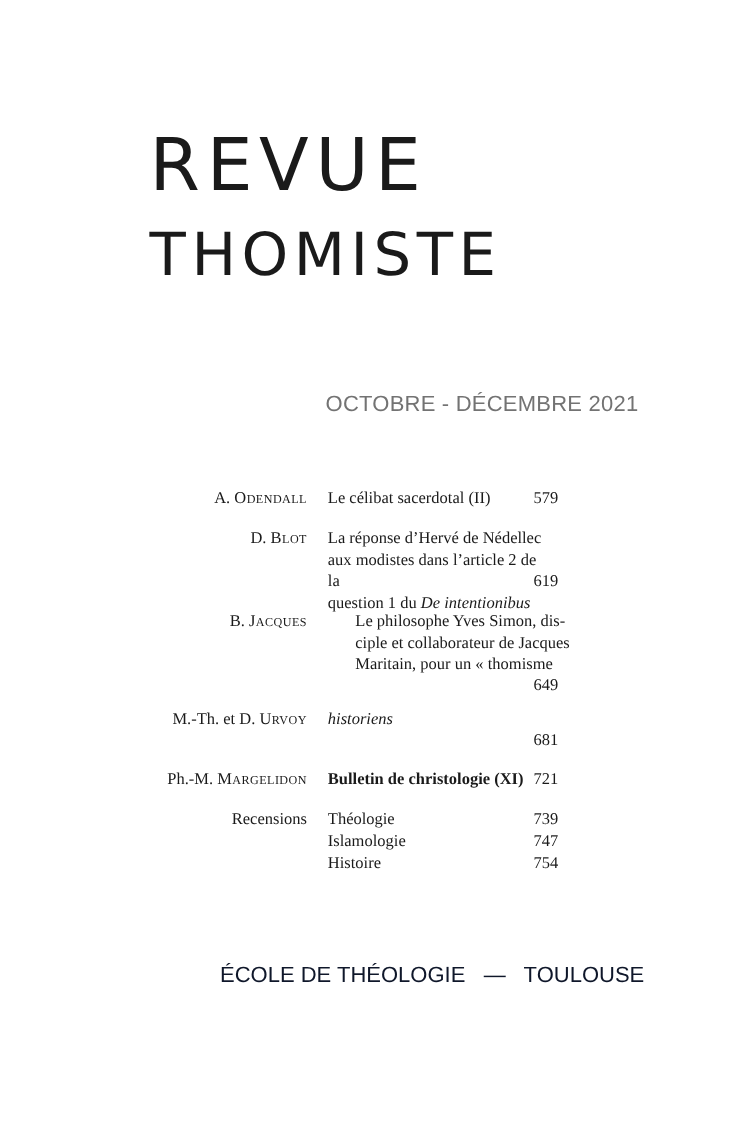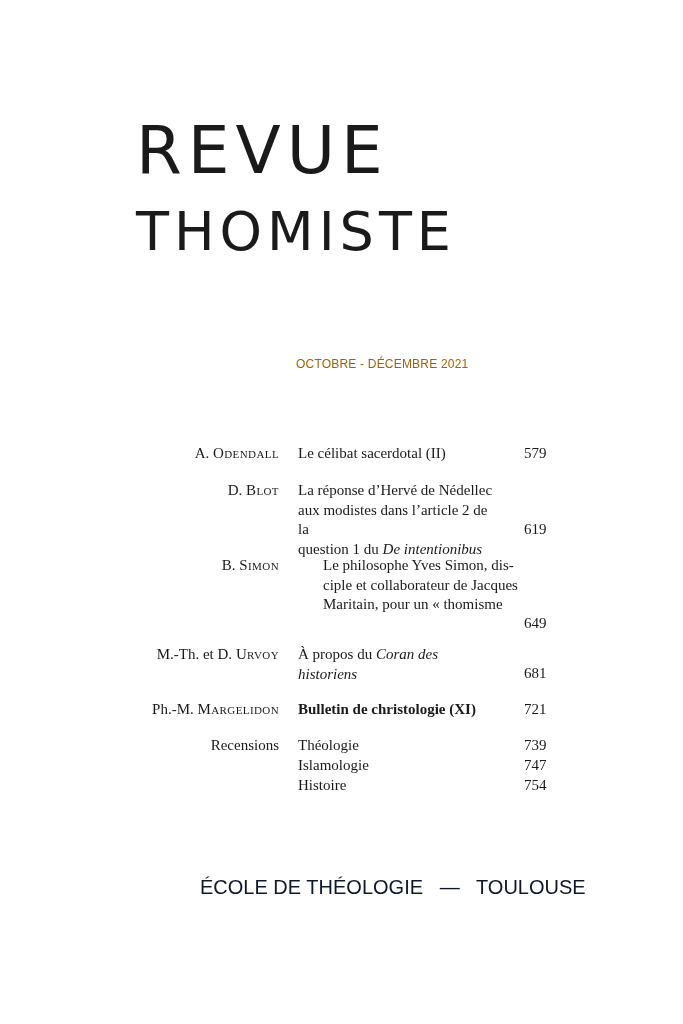--- a/index.html
+++ b/index.html
@@ -5,28 +5,28 @@
   html, body { margin: 0; padding: 0; background: #ffffff; }
   body { width: 683px; height: 1024px; position: relative; overflow: hidden; color: #1a1a1a; }
   .title {
     position: absolute; left: 136px; font-family: "DejaVu Sans", sans-serif;
     font-weight: normal; color: #1a1a1a; letter-spacing: 6px; line-height: 1;
   }
   .title1 { top: 118px; font-size: 66px; text-align: right; }
   .title2 { top: 205px; font-size: 54px; letter-spacing: 5px; }
   .period {
     position: absolute; left: 296px; top: 357px;
-    font-family: "Liberation Sans", sans-serif; font-size: 12px; color: #a16207; letter-spacing: 0.2px;
+    font-family: "Liberation Sans", sans-serif; font-size: 20px; color: #737373; letter-spacing: 0.2px;
   }
   .toc { position: absolute; left: 0; top: 0; width: 683px; }
   .entry { position: absolute; left: 0; width: 683px; font-family: "Liberation Serif", serif; font-size: 15px; line-height: 19.5px; }
   .author { position: absolute; right: 404px; text-align: right; white-space: nowrap; }
   .sc { font-variant: small-caps; letter-spacing: 0.4px; }
   .article { position: absolute; left: 298px; width: 175px; }
-  .page { position: absolute; left: 524px; }
+  .page { position: absolute; left: 485px; }
   .it { font-style: italic; }
   .footer {
     position: absolute; left: 200px; top: 876px;
     font-family: "Liberation Sans", sans-serif; font-size: 20px; color: #0f172a; white-space: pre;
   }
 </style>
 </head>
 <body>
 
 <div>
@@ -55,36 +55,35 @@
     <div class="article" style="width:200px;">
       <div>La réponse d’Hervé de Nédellec</div>
       <div>aux modistes dans l’article 2 de la</div>
       <div><span>question 1 du </span><span class="it">De intentionibus</span></div>
     </div>
     <div class="page" style="top:39px;">619</div>
   </div>
 
   <div class="entry" style="top:556px;">
     <div class="author">
-      <span>B. </span><span class="sc">Simon</span>
+      <span>B. </span><span class="sc">Jacques</span>
     </div>
     <div class="article" style="width:200px;margin-left:25px;">
       <div>Le philosophe Yves Simon, dis-</div>
       <div>ciple et collaborateur de Jacques</div>
       <div>Maritain, pour un « thomisme</div>
     </div>
     <div class="page" style="top:58px;">649</div>
   </div>
 
   <div class="entry" style="top:645px;">
     <div class="author">
       <span>M.-Th. et D. </span><span class="sc">Urvoy</span>
     </div>
     <div class="article">
-      <div><span>À propos du </span><span class="it">Coran des</span></div>
       <div class="it">historiens</div>
     </div>
     <div class="page" style="top:19px;">681</div>
   </div>
 
   <div class="entry" style="top:700px;">
     <div class="author">
       <span>Ph.-M. </span><span class="sc">Margelidon</span>
     </div>
     <div class="article" style="width:200px;font-weight:bold;">

